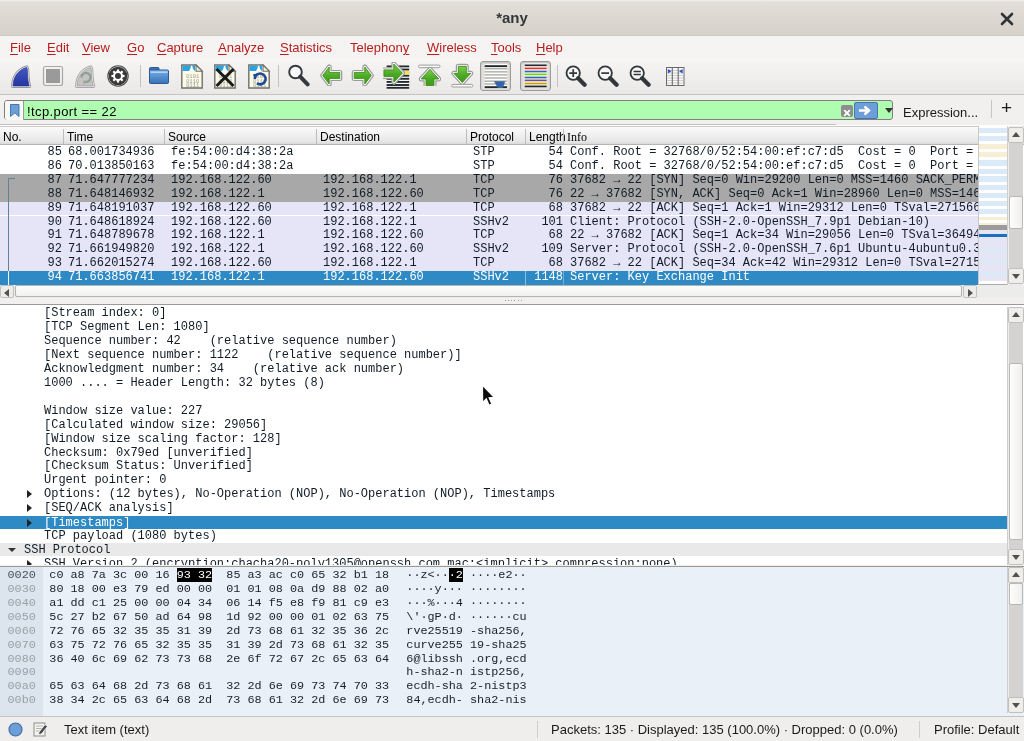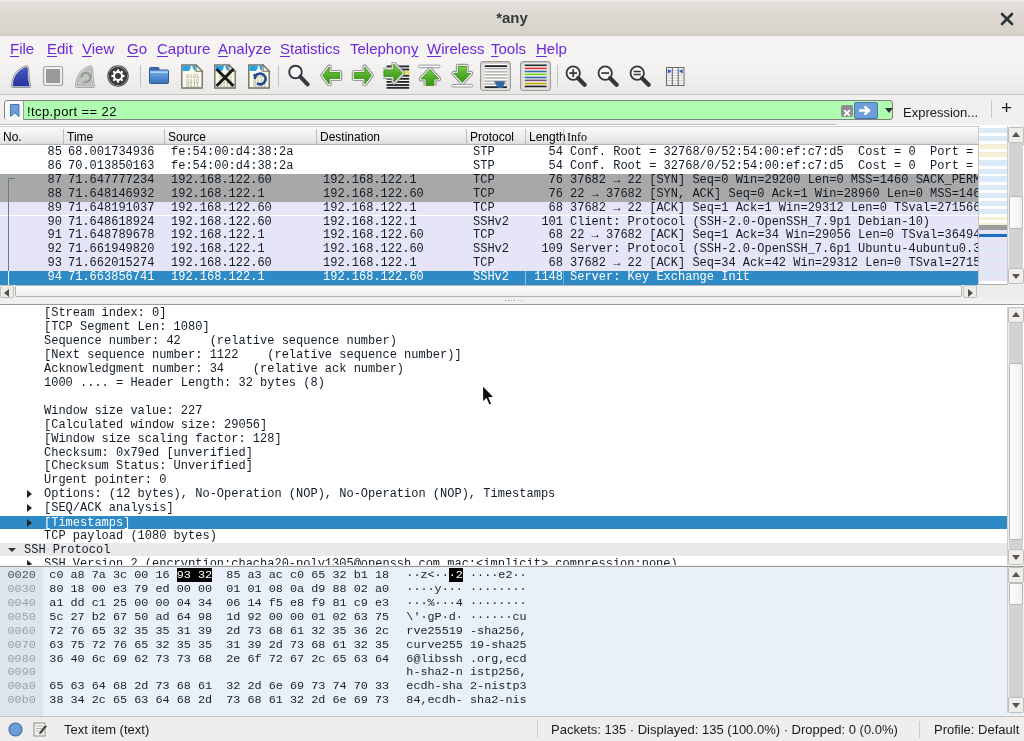--- a/index.html
+++ b/index.html
@@ -9,21 +9,21 @@
 .mono { font-family:"Liberation Mono", monospace; }
 
 
 #titlebar { left:0; top:0; width:1024px; height:36px;
   background:linear-gradient(#f3f1ee 0px, #e2dfd8 2px, #dbd7d0 20px, #d6d2ca 35px, #c4c0b8 36px); }
 #title { left:0; top:9px; width:1024px; text-align:center; font-size:15px; font-weight:bold; color:#32373a; }
 #closex { left:999px; top:11px; width:16px; height:16px; }
 
 
 #menubar { left:0; top:36px; width:1024px; height:22px; background:#f5f4f2; }
-.mi { position:absolute; top:4px; font-size:15px; color:#6d28d9; }
+.mi { position:absolute; top:4px; font-size:13px; color:#b91c1c; }
 .mi u { text-decoration-thickness:1px; text-underline-offset:2px; }
 
 
 #toolbar { left:0; top:58px; width:1024px; height:37px;
   background:linear-gradient(#f7f6f5, #e9e8e6); border-bottom:1px solid #c6c4c1; }
 .tsep { position:absolute; top:7px; width:1px; height:22px; background:#c4c2c0; }
 .ticon { position:absolute; top:6px; }
 .pressedbtn { position:absolute; top:3px; width:31px; height:30px; background:#e3e1df;
   border:1px solid #9d9b98; border-radius:3px; box-shadow:inset 0 1px 2px rgba(0,0,0,.18); }
 

